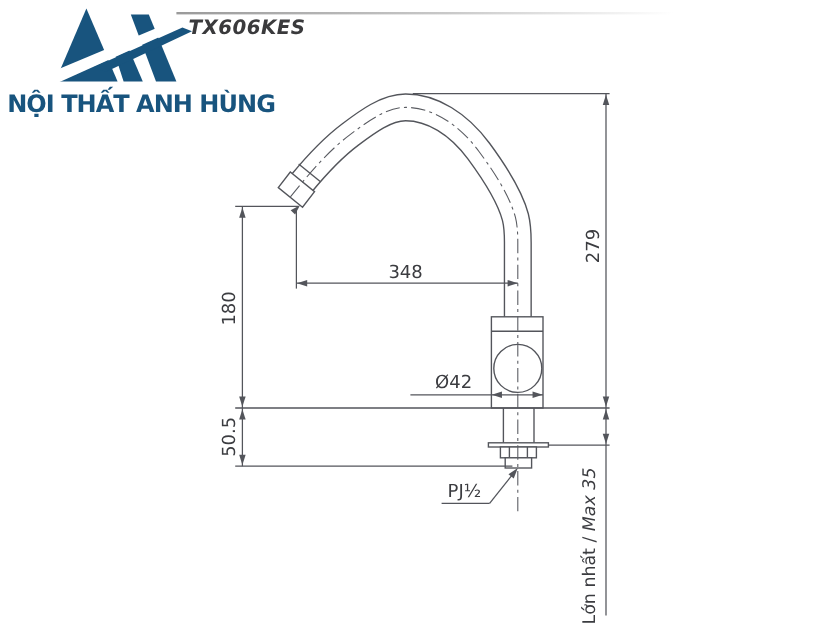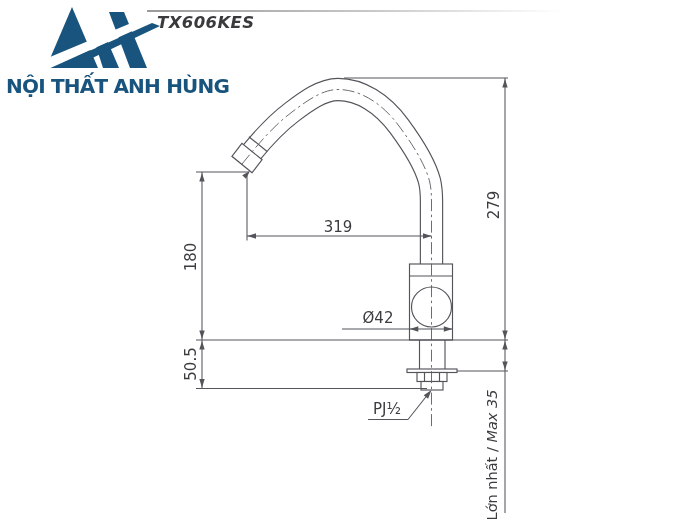--- a/index.html
+++ b/index.html
@@ -89,21 +89,21 @@
       <polygon points="452.3,329 443.8,326.3 443.8,331.7"></polygon>
       <polygon points="250,171 245.9,178.8 242.2,175.2"></polygon>
       <polygon points="431.5,390 428.1,398.7 423.7,395.3"></polygon>
     </g>
   </svg>
 
   <div class="hdr-divider"></div>
   <div class="model">TX606KES</div>
   <div class="wordmark">NỘI THẤT ANH HÙNG</div>
 
-  <div class="dim" style="left:338px;top:227px;">319</div>
+  <div class="dim" style="left:338px;top:227px;">348</div>
   <div class="dim rot" style="left:191px;top:257px;">180</div>
   <div class="dim rot" style="left:494px;top:205px;">279</div>
   <div class="dim" style="left:357px;top:318px;margin-left:21px;">Ø42</div>
   <div class="dim rot" style="left:191px;top:364px;">50.5</div>
   <div class="dim" style="left:387px;top:409px;text-align:center;">PJ½</div>
   <div class="dim rot maxlbl" style="left:492px;top:455px;">
     <span>Lớn nhất / </span><span class="it">Max 35</span>
   </div>
 
 </div>

